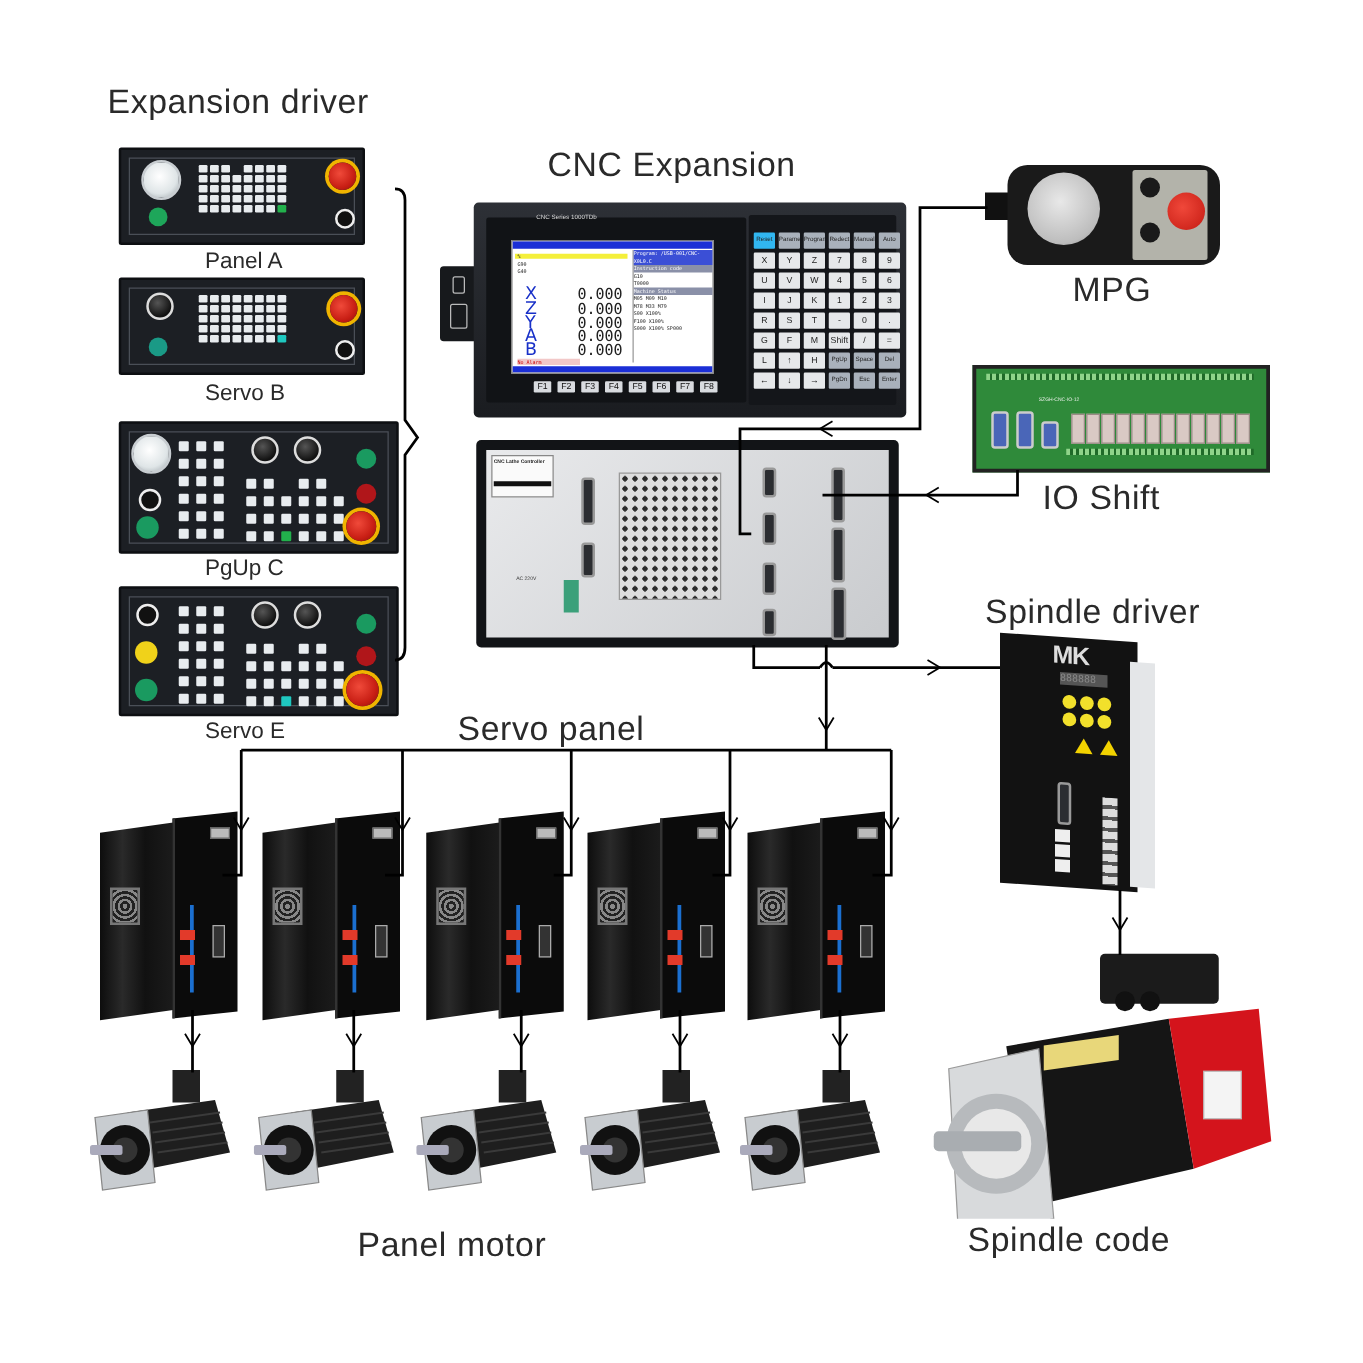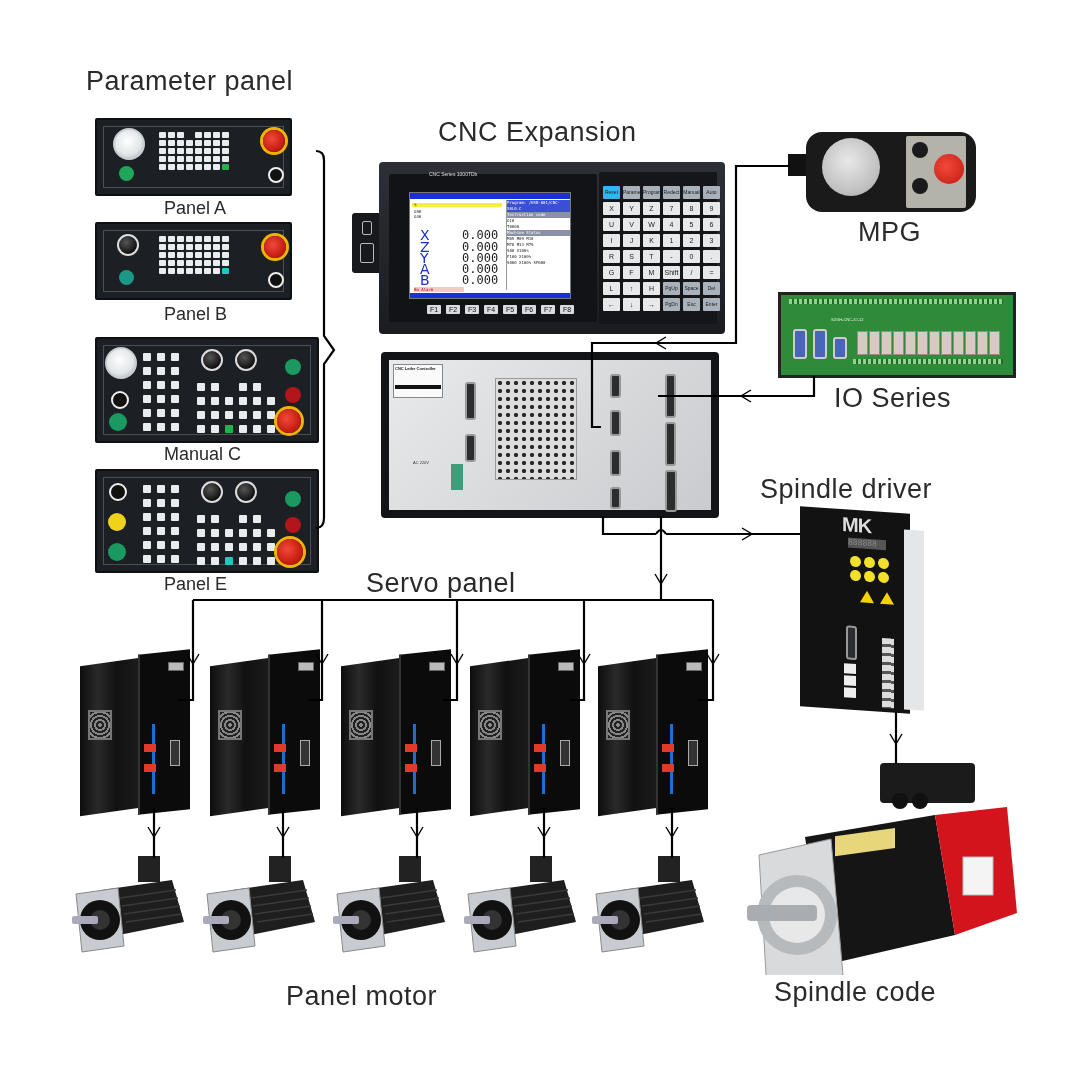--- a/index.html
+++ b/index.html
@@ -62,33 +62,33 @@
   .spd-drv .side { position: absolute; background: #e4e6e8; }
   .spd-btn { position: absolute; width: 11px; height: 11px; border-radius: 50%; background: #f2e02b; }
   .warn { position: absolute; width: 0; height: 0; border-left: 7px solid transparent; border-right: 7px solid transparent; border-bottom: 12px solid #f2d200; }
 
   .servo-motor { position: absolute; }
   .spindle-motor { position: absolute; }
 </style>
 </head>
 <body>
 
-<div class="label big" style="left:86px;top:66px;">Parameter panel</div>
+<div class="label big" style="left:86px;top:66px;">Expansion driver</div>
 <div class="label big" style="left:438px;top:117px;">CNC Expansion</div>
 <div class="label big" style="left:858px;top:217px;">MPG</div>
-<div class="label big" style="left:834px;top:383px;">IO Series</div>
-<div class="label big" style="left:760px;top:474px;">Spindle driver</div>
+<div class="label big" style="left:834px;top:383px;">IO Shift</div>
+<div class="label big" style="left:788px;top:474px;">Spindle driver</div>
 <div class="label big" style="left:366px;top:568px;">Servo panel</div>
 <div class="label big" style="left:286px;top:981px;">Panel motor</div>
 <div class="label big" style="left:774px;top:977px;">Spindle code</div>
 
 <div class="label med" style="left:164px;top:198px;text-align:center;">Panel A</div>
-<div class="label med" style="left:164px;top:304px;">Panel B</div>
-<div class="label med" style="left:164px;top:444px;">Manual C</div>
-<div class="label med" style="left:164px;top:574px;">Panel E</div>
+<div class="label med" style="left:164px;top:304px;">Servo B</div>
+<div class="label med" style="left:164px;top:444px;">PgUp C</div>
+<div class="label med" style="left:164px;top:574px;">Servo E</div>
 
 <div class="panel" style="left:95px;top:118px;width:197px;height:78px;">
   <div class="inner"></div>
   <div class="handwheel" style="left:16px;top:8px;width:28px;height:28px;"></div>
   <div class="btn-round" style="left:22px;top:46px;width:15px;height:15px;background:#1ea65a;"></div>
   <div class="keygrid" style="left:62px;top:12px;grid-template-columns:repeat(8,7px);grid-auto-rows:6px;">
     <div class="key"></div>
       <div class="key"></div>
       <div class="key"></div>
       <div class="key" style="background:transparent"></div>

